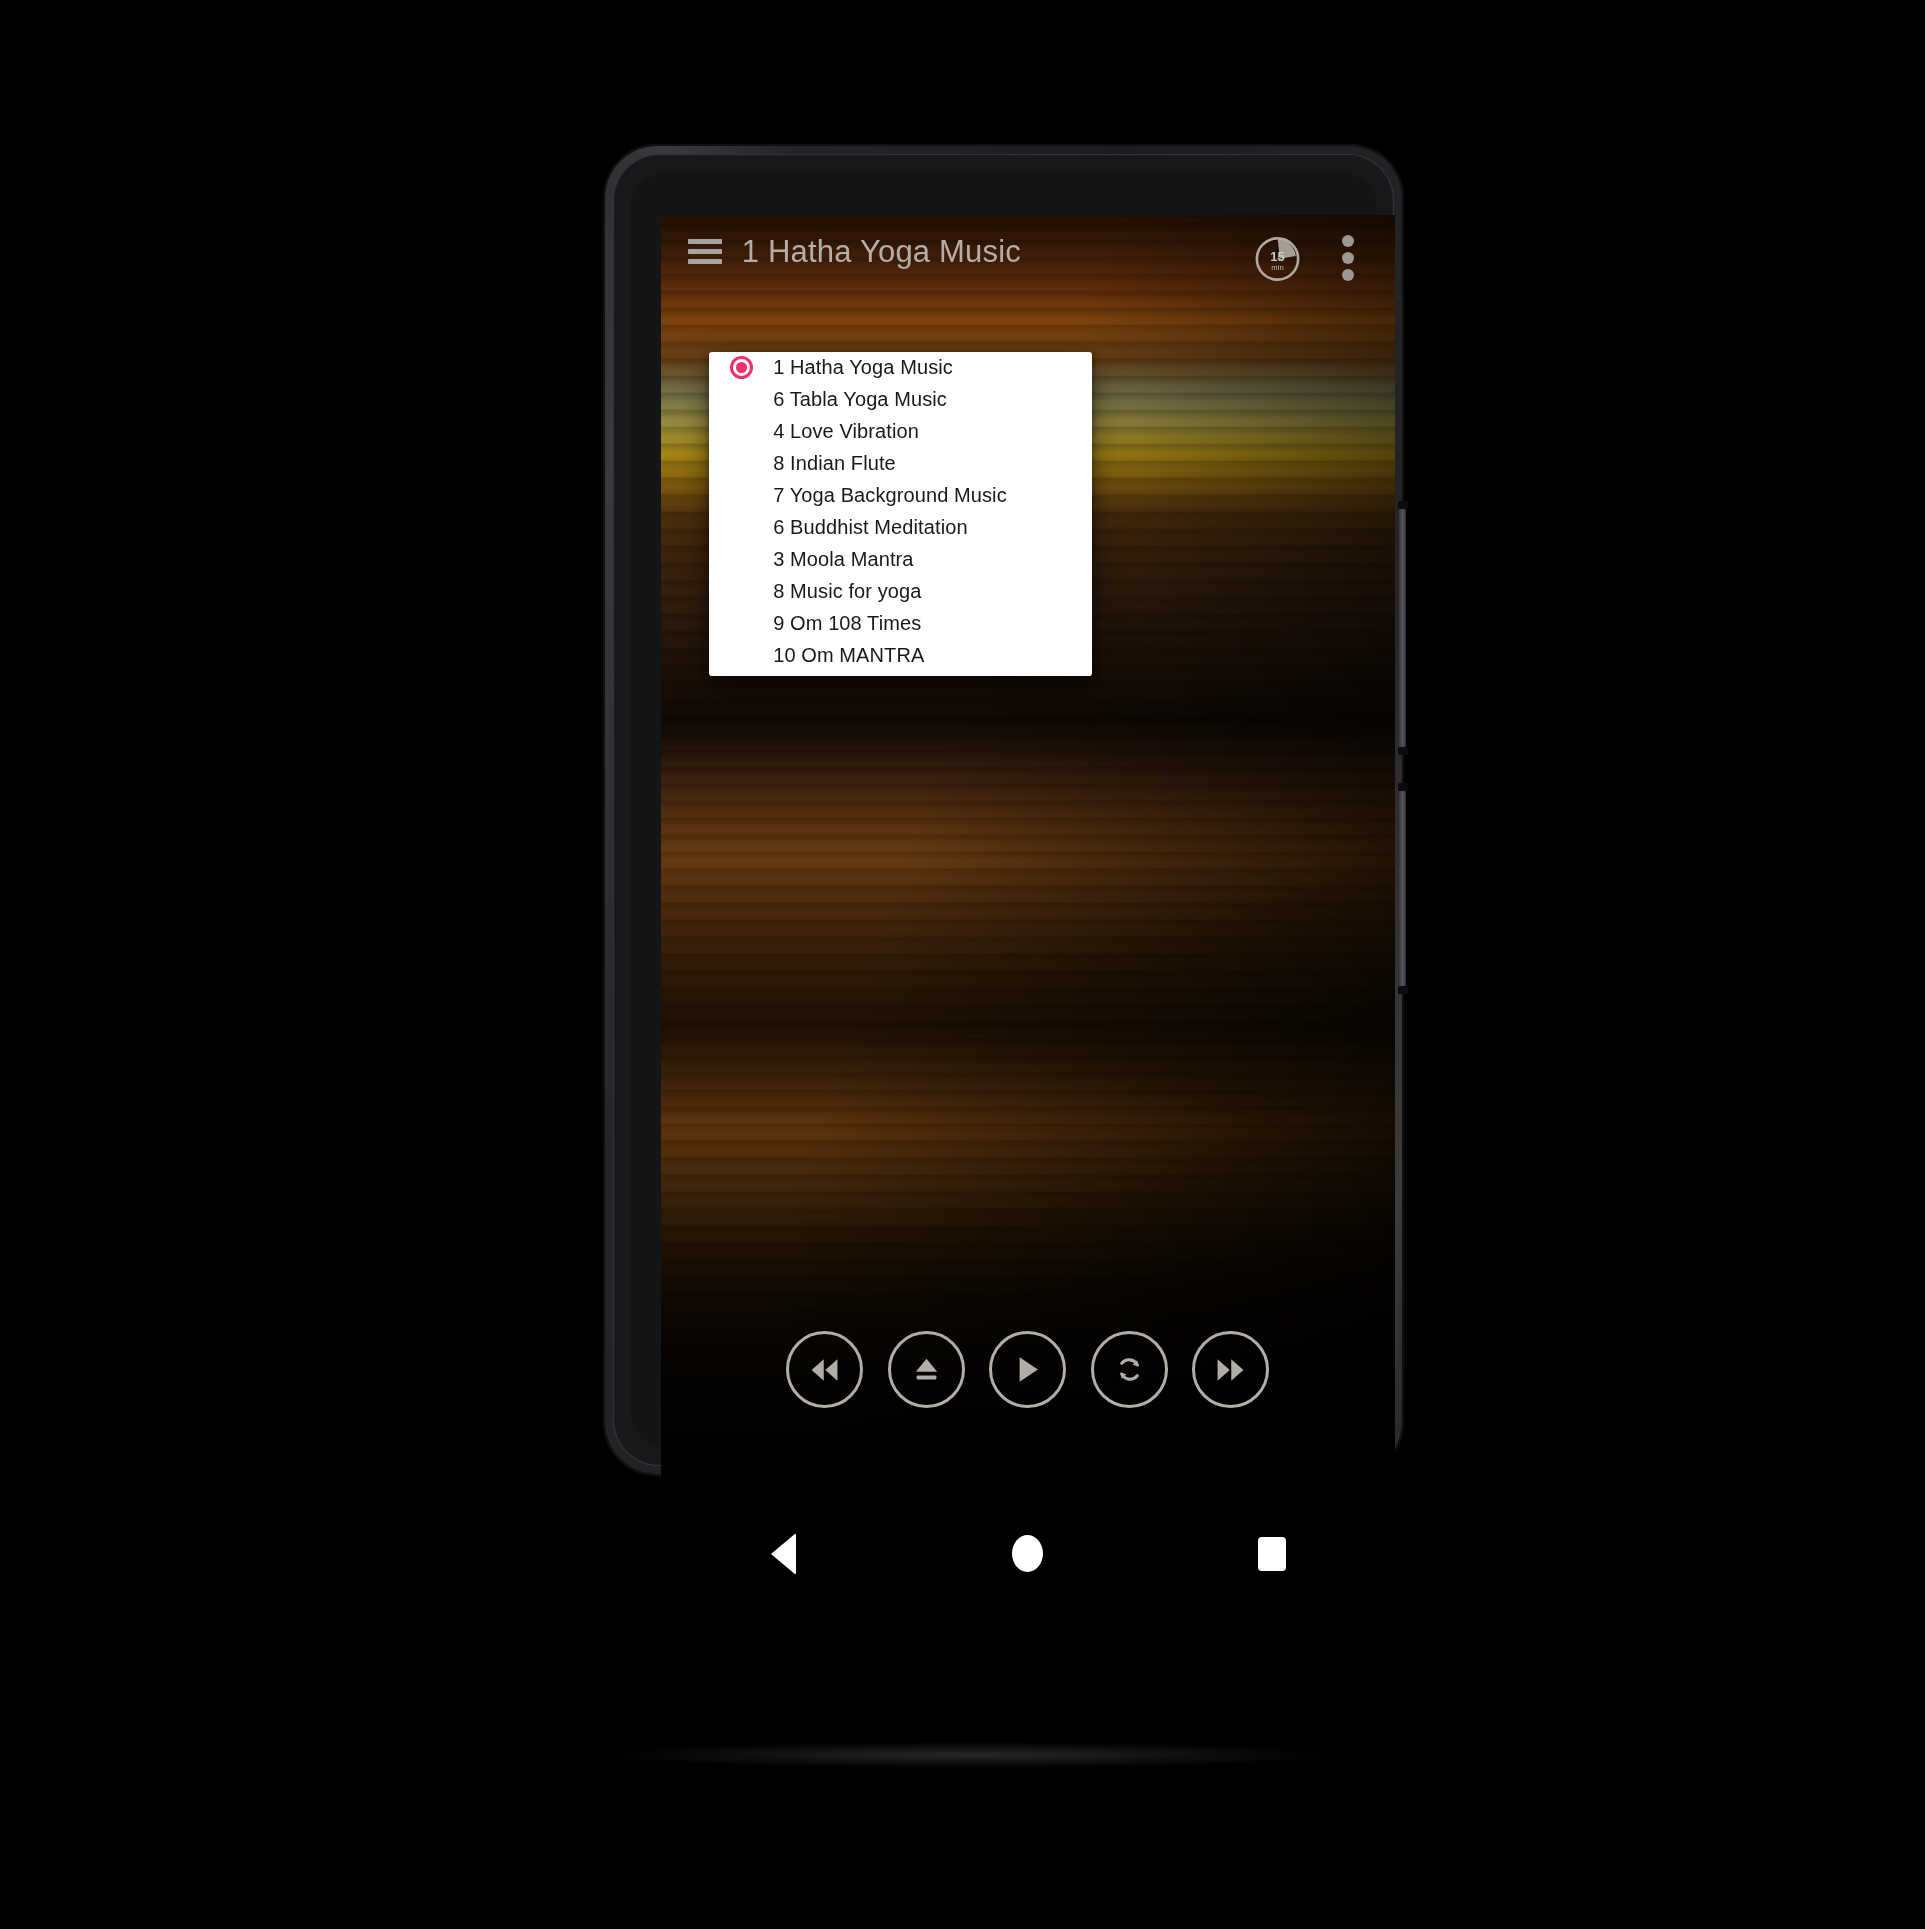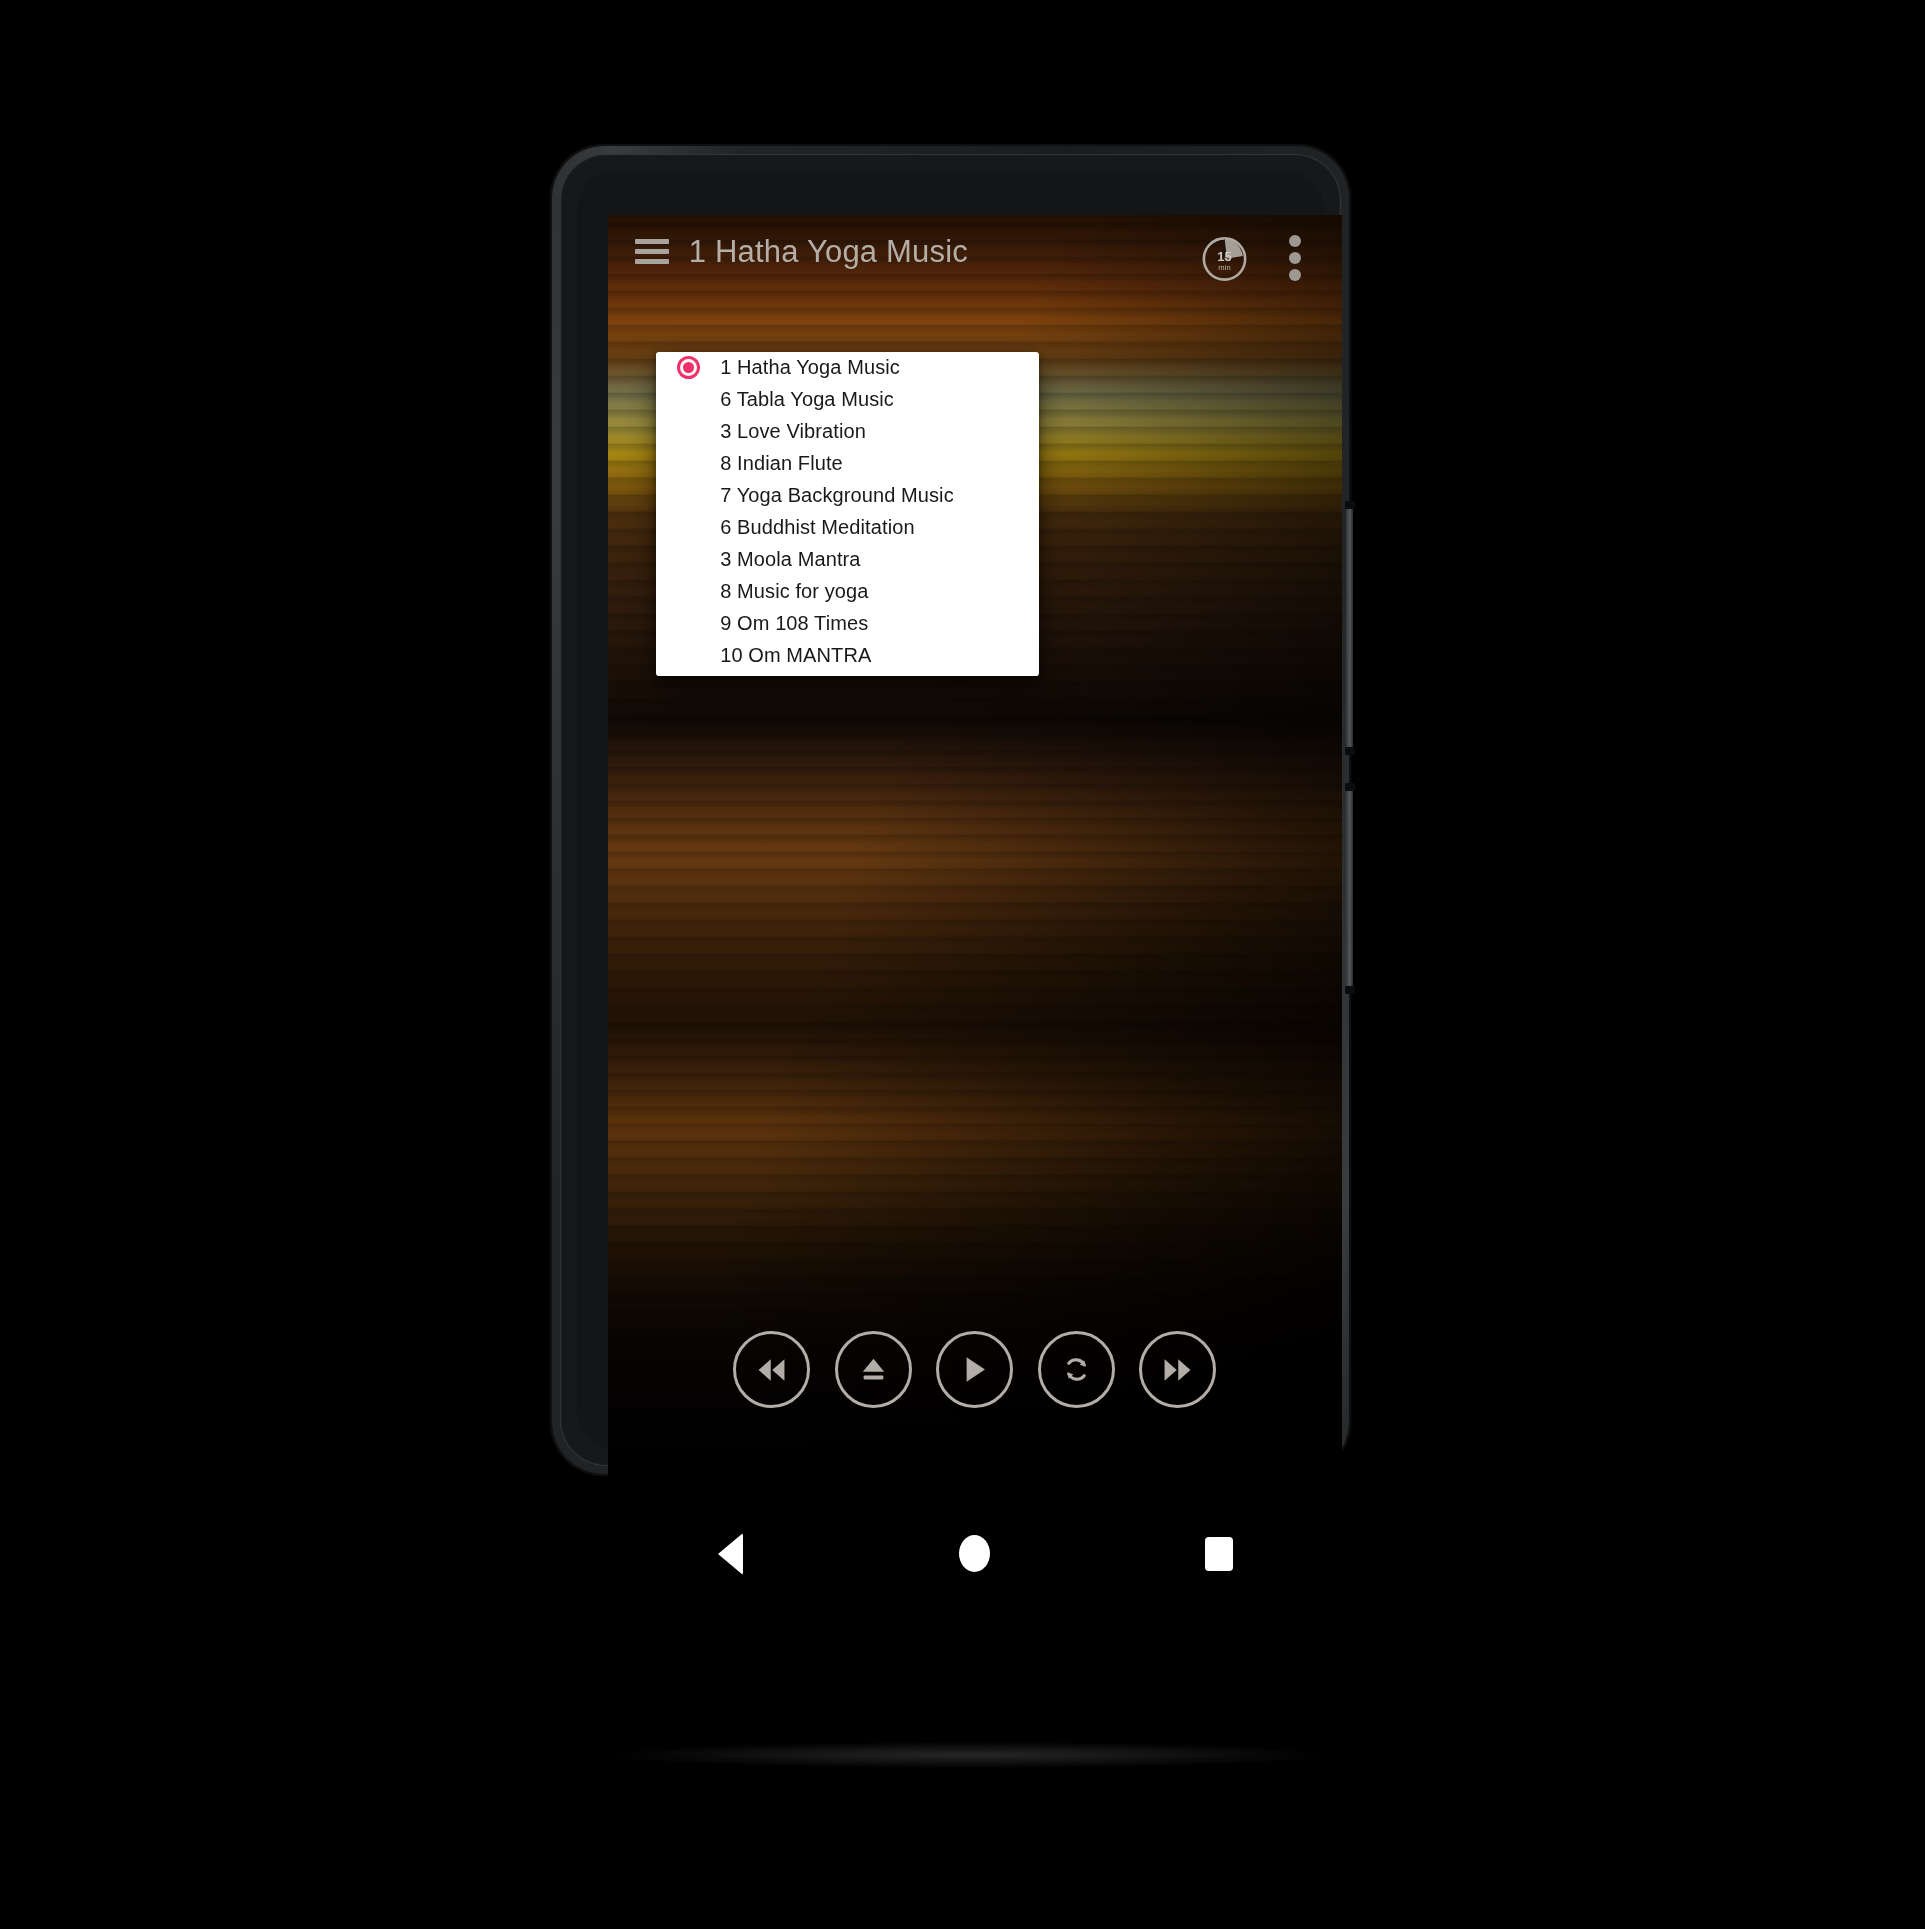--- a/index.html
+++ b/index.html
@@ -1,20 +1,20 @@
 <!DOCTYPE html>
 <html style="font-size:12.3px"><head>
 <meta charset="utf-8">
 <style>
   html,body{margin:0;padding:0;background:#000;}
   body{width:1926px;height:1930px;position:relative;overflow:hidden;
        font-family:"Liberation Sans","DejaVu Sans",sans-serif;}
 
   
-  #phone{position:absolute;left:552px;top:146px;width:797px;height:1328px;
+  #phone{position:absolute;left:605px;top:146px;width:797px;height:1328px;
          border-radius:52px;
          background:linear-gradient(100deg,#2e2f31 0%,#3a3b3d 6%,#232426 18%,#1b1c1e 50%,#232426 84%,#3b3c3e 95%,#242527 100%);
          box-shadow:0 0 0 2.3px #0e0f10, 0 20px 40px rgba(0,0,0,.95);}
   #phone-inner{position:absolute;left:7.7px;top:7.7px;right:7.7px;bottom:7.7px;
          border-radius:46px;background:#17181a;
          box-shadow:inset 0 0 1.5px 0.8px rgba(130,132,136,.38);}
   #bezel{position:absolute;left:17px;top:17px;right:17px;bottom:17px;
          border-radius:38px;background:#141517;}
 
   
@@ -228,21 +228,21 @@
             </span>
             <span class="row-label">6 Tabla Yoga Music</span>
           </div>
 
           <div class="row">
             <span class="radio-slot">
               <span class="radio off">
                   <span class="dot"></span>
                 </span>
             </span>
-            <span class="row-label">3 Love Vibration</span>
+            <span class="row-label">4 Love Vibration</span>
           </div>
 
           <div class="row">
             <span class="radio-slot">
               <span class="radio off">
                   <span class="dot"></span>
                 </span>
             </span>
             <span class="row-label">8 Indian Flute</span>
           </div>

